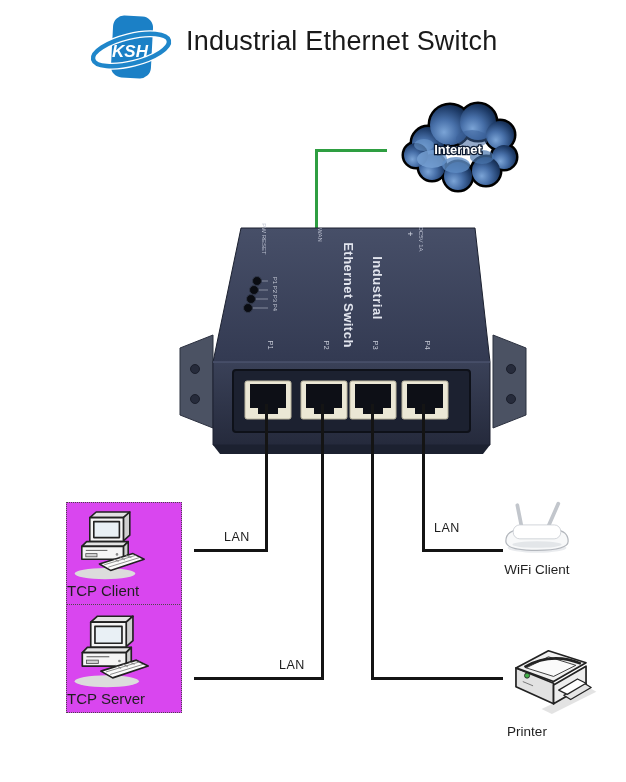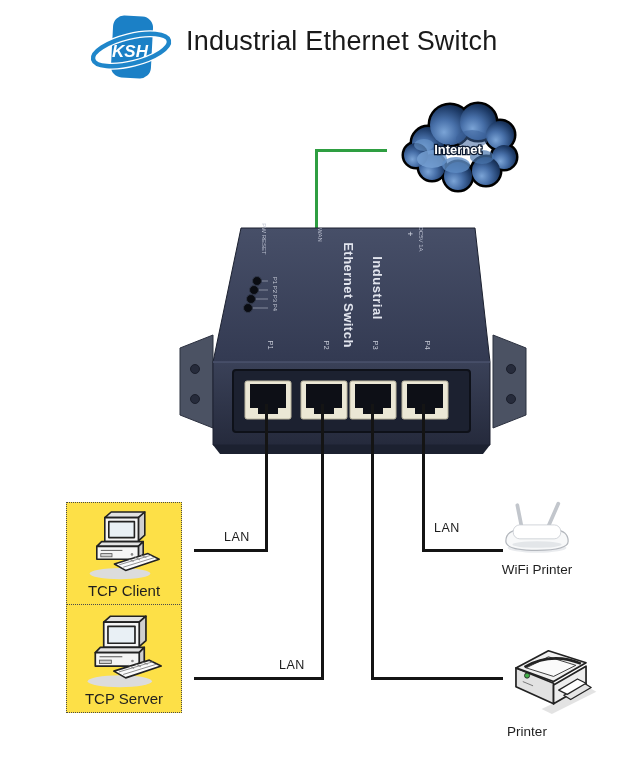--- a/index.html
+++ b/index.html
@@ -3,22 +3,22 @@
 <meta charset="utf-8">
 <style>
   html,body{margin:0;padding:0;background:#fff;}
   .canvas{position:relative;width:626px;height:782px;background:#ffffff;overflow:hidden;
           font-family:"Liberation Sans",sans-serif;margin-left:28px;}
   .abs{position:absolute;}
   .page-title{left:158px;top:26px;font-size:27px;color:#1a1a1a;letter-spacing:.2px;white-space:nowrap;}
   .line{position:absolute;background:#141414;}
   .gline{position:absolute;background:#2e9e41;}
   .lan{position:absolute;font-size:12.5px;color:#1c1c1c;letter-spacing:.5px;}
-  .devbox{position:absolute;border:1.5px dotted #4a4a4a;background:#fde047;display:flex;
-          flex-direction:column;align-items:center;justify-content:flex-end;box-sizing:border-box;}
+  .devbox{position:absolute;border:1.5px dotted #4a4a4a;background:#d946ef;display:flex;
+          flex-direction:column;align-items:flex-start;justify-content:flex-end;box-sizing:border-box;}
   .devbox .dev-label{font-size:15px;color:#1f1f1f;margin:2px 0 5px 0;}
   .dev-caption{position:absolute;text-align:center;font-size:13.5px;color:#1f1f1f;}
   svg text{font-family:"Liberation Sans",sans-serif;}
 </style>
 </head>
 <body>
 
 <div class="canvas">
 
   <svg class="abs" style="left:60px;top:14px" width="86" height="68" viewBox="0 0 86 68">
@@ -215,21 +215,21 @@
   <svg class="abs" style="left:468px;top:498px" width="82" height="62" viewBox="0 0 100 70">
     <g stroke="#c2c6cc" stroke-width="4.5" stroke-linecap="round">
       <line x1="32" y1="36" x2="26" y2="6"></line>
       <line x1="62" y1="36" x2="76" y2="4"></line>
     </g>
     <ellipse cx="50" cy="58" rx="36" ry="6" fill="#e9ebee"></ellipse>
     <path d="M12,50 Q12,37 28,36 L72,36 Q88,37 88,50 Q88,61 50,61 Q12,61 12,50 Z" fill="#f7f8f9" stroke="#b3b7bd" stroke-width="1.5"></path>
     <rect x="21" y="30" width="58" height="17" rx="8" fill="#ffffff" stroke="#c8ccd2"></rect>
     <ellipse cx="50" cy="54" rx="30" ry="4" fill="#e3e6e9"></ellipse>
   </svg>
-  <div class="dev-caption" style="left:462px;top:562px;width:94px">WiFi Printer</div>
+  <div class="dev-caption" style="left:462px;top:562px;width:94px">WiFi Client</div>
 
   <svg class="abs" style="left:476px;top:640px" width="94" height="78" viewBox="0 0 110 90">
     <polygon points="44,80 98,54 108,60 56,86" fill="#dadada" opacity="0.75"></polygon>
     <g stroke="#222" stroke-width="2" stroke-linejoin="round">
       <polygon points="14,32 14,54 58,74 58,50" fill="#e2e2e2"></polygon>
       <polygon points="58,74 96,52 96,30 58,52" fill="#ededed"></polygon>
       <polygon points="14,32 52,12 96,26 58,48" fill="#f0f0f0"></polygon>
       <polygon points="26,32 52,19 84,29 58,42" fill="#fafafa" stroke-width="1"></polygon>
       <path d="M24,31 Q56,13 90,27" fill="none" stroke-width="3"></path>
       <polygon points="70,64 94,50 102,55 78,69" fill="#e5e5e5" stroke-width="1.5"></polygon>

